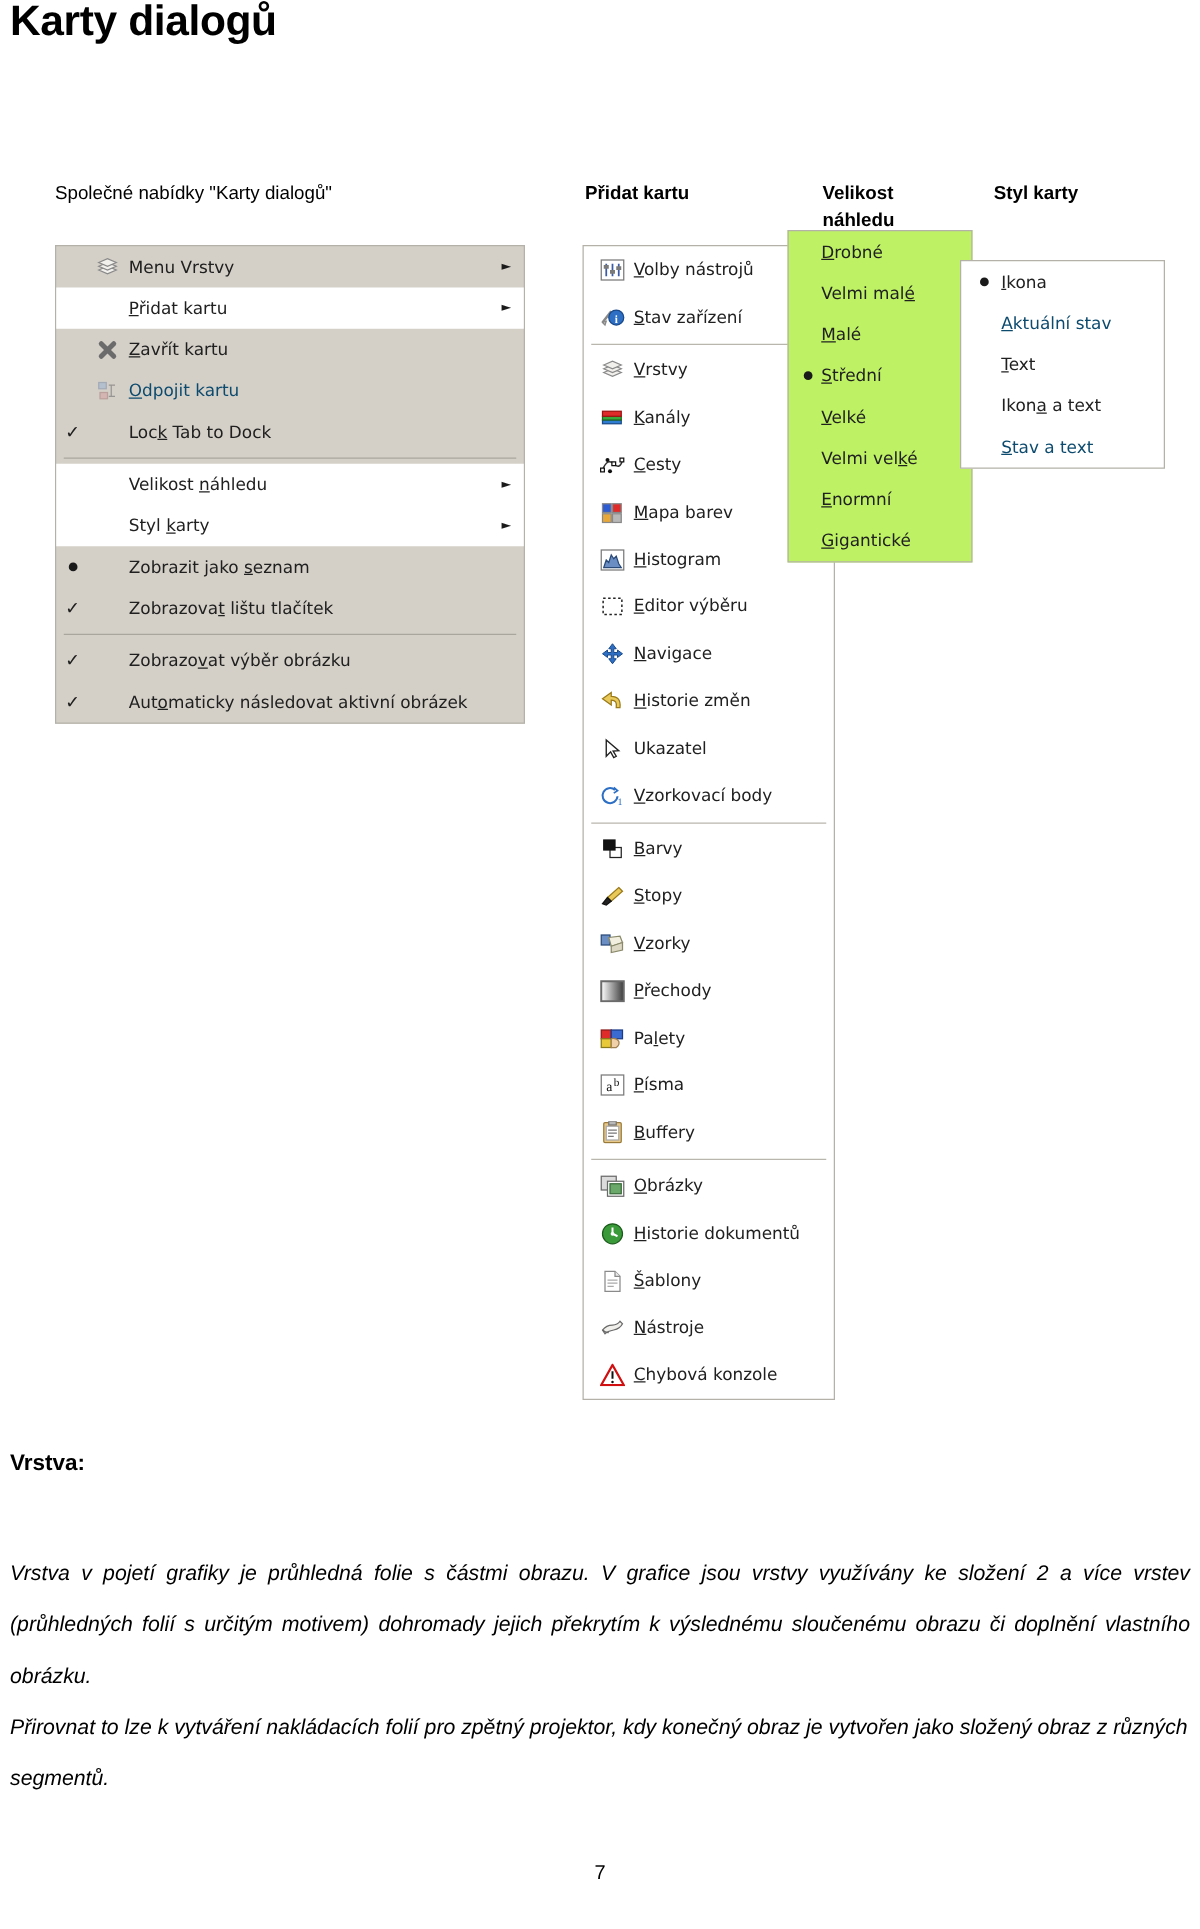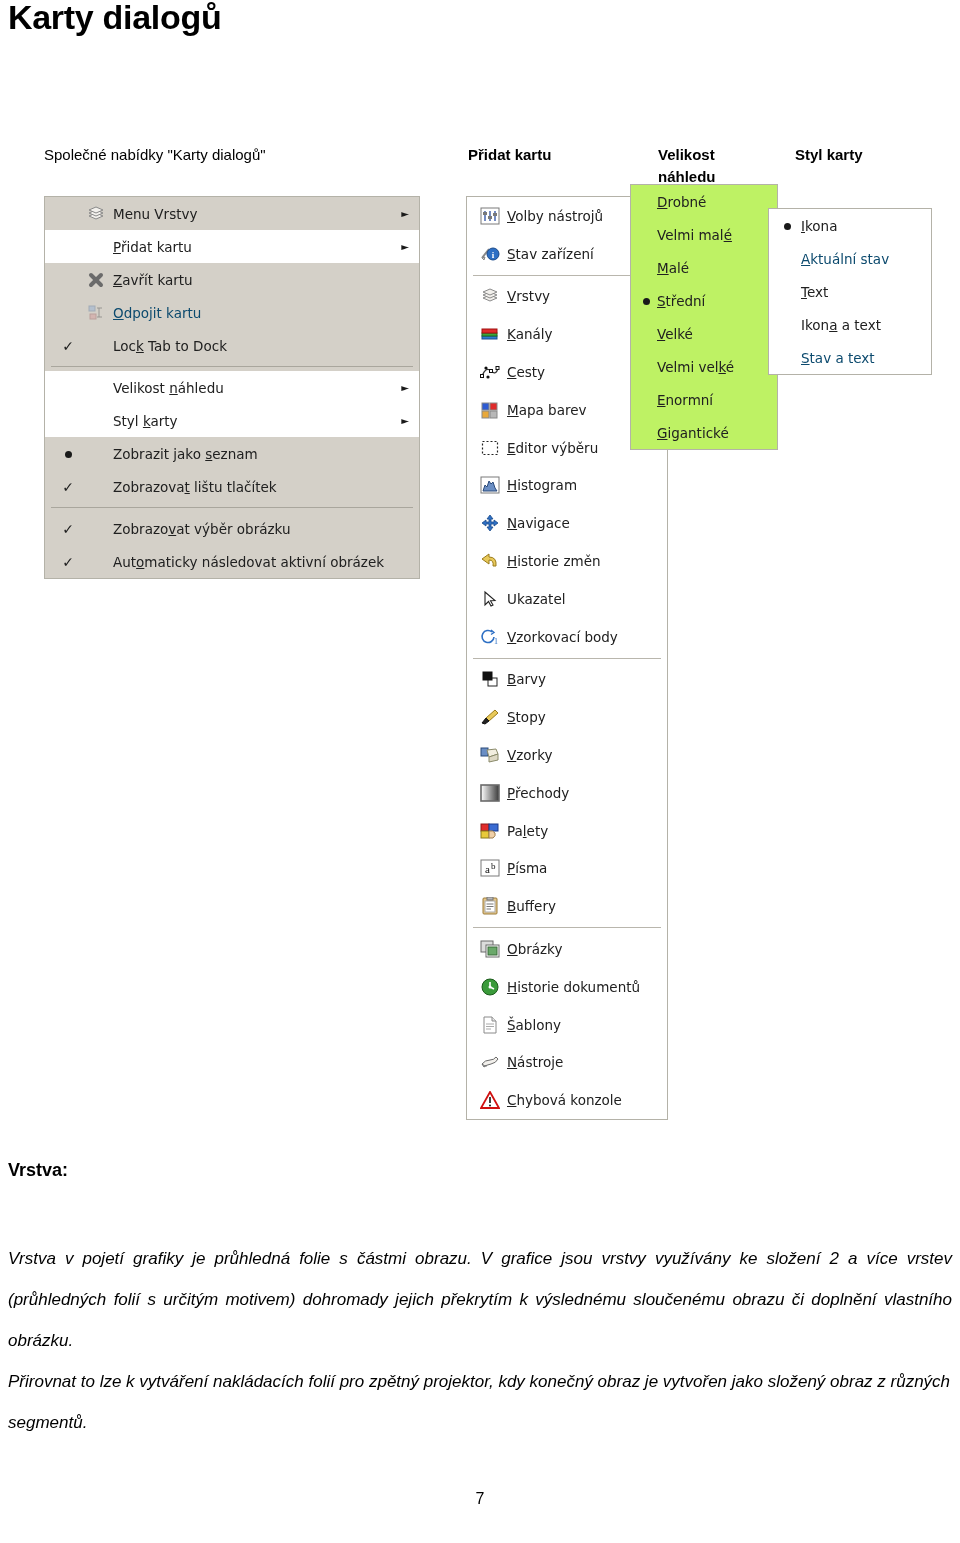--- a/index.html
+++ b/index.html
@@ -72,21 +72,21 @@
     flex:0 0 20px; text-align:right; padding-right:6px;
     font-size:10px; color:#1a1a1a;
   }
   .sep {
     height:1px; background:#a9a69d;
     margin:4px 6px;
   }
 
   
   #menu1 { left:44px; top:196px; width:376px; }
-  #menu1 .mi { height:33px; padding-left:10px; }
+  #menu1 .mi { height:33px; padding-left:0; }
   #menu1 .mi-label { padding-left:2px; }
 
   
   #menu2 { left:428px; top:196px; width:202px; background:#fff;margin-left:38px; }
   #menu2 .mi { height:37.8px; padding-left:6px; }
   #menu2 .mi-icon { width:34px; flex:0 0 34px; }
   #menu2 .sep { background:#b9b6ad; margin:2px 6px; }
 
   
   #menu3 { left:630px; top:184px; width:148px; background:#bef264; }
@@ -291,33 +291,33 @@
           <rect x="10" y="2" width="7" height="7" fill="#e02b2b" stroke="#888"></rect>
           <rect x="2" y="10" width="7" height="7" fill="#e8a83a" stroke="#888"></rect>
           <rect x="10" y="10" width="7" height="7" fill="#b8b8b8" stroke="#888"></rect>
         </svg>
       </span>
       <span class="mi-label"><u>M</u>apa barev</span>
     </div>
     <div class="mi">
       <span class="mi-icon">
         <svg width="20" height="18" viewBox="0 0 20 18">
-          <rect x="2.5" y="2.5" width="15" height="13" fill="#fff" stroke="#222" stroke-width="1.2" stroke-dasharray="2 2"></rect>
-        </svg>
-      </span>
-      <span class="mi-label"><u>E</u>ditor výběru</span>
-    </div>
-    <div class="mi">
-      <span class="mi-icon">
-        <svg width="20" height="18" viewBox="0 0 20 18">
           <rect x="1" y="1" width="18" height="16" fill="#fff" stroke="#7a7a7a"></rect>
           <path d="M3 15 L5 9 L7 11 L9 5 L11 8 L13 6 L15 12 L17 15 Z" fill="#6a8ec4" stroke="#2a4a7a"></path>
         </svg>
       </span>
       <span class="mi-label"><u>H</u>istogram</span>
+    </div>
+    <div class="mi">
+      <span class="mi-icon">
+        <svg width="20" height="18" viewBox="0 0 20 18">
+          <rect x="2.5" y="2.5" width="15" height="13" fill="#fff" stroke="#222" stroke-width="1.2" stroke-dasharray="2 2"></rect>
+        </svg>
+      </span>
+      <span class="mi-label"><u>E</u>ditor výběru</span>
     </div>
     <div class="mi">
       <span class="mi-icon">
         <svg width="20" height="18" viewBox="0 0 20 18">
           <path d="M10 1 L13 5 H11 V8 H14 V6 L18 9 L14 12 V10 H11 V13 H13 L10 17 L7 13 H9 V10 H6 V12 L2 9 L6 6 V8 H9 V5 H7 Z" fill="#2d6fc4" stroke="#1a4a8a" stroke-width="0.8"></path>
         </svg>
       </span>
       <span class="mi-label"><u>N</u>avigace</span>
     </div>
     <div class="mi">

